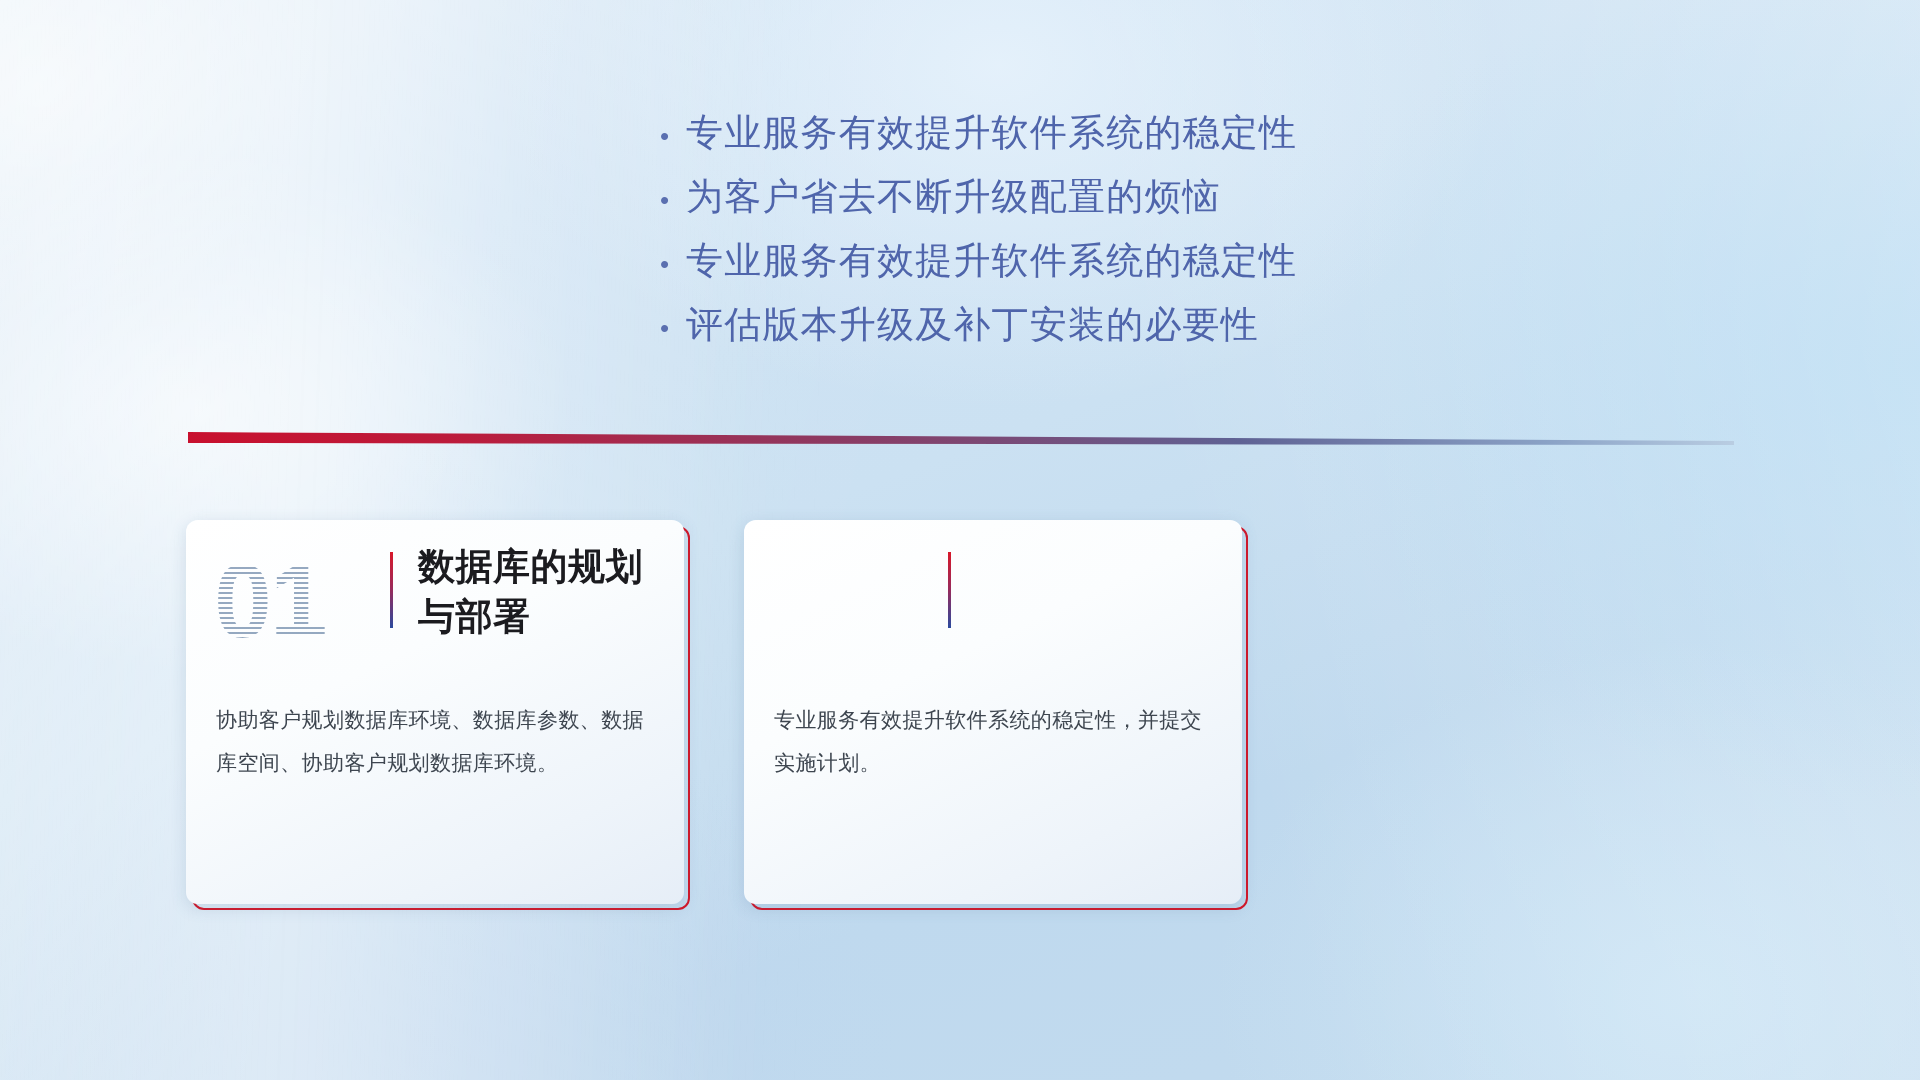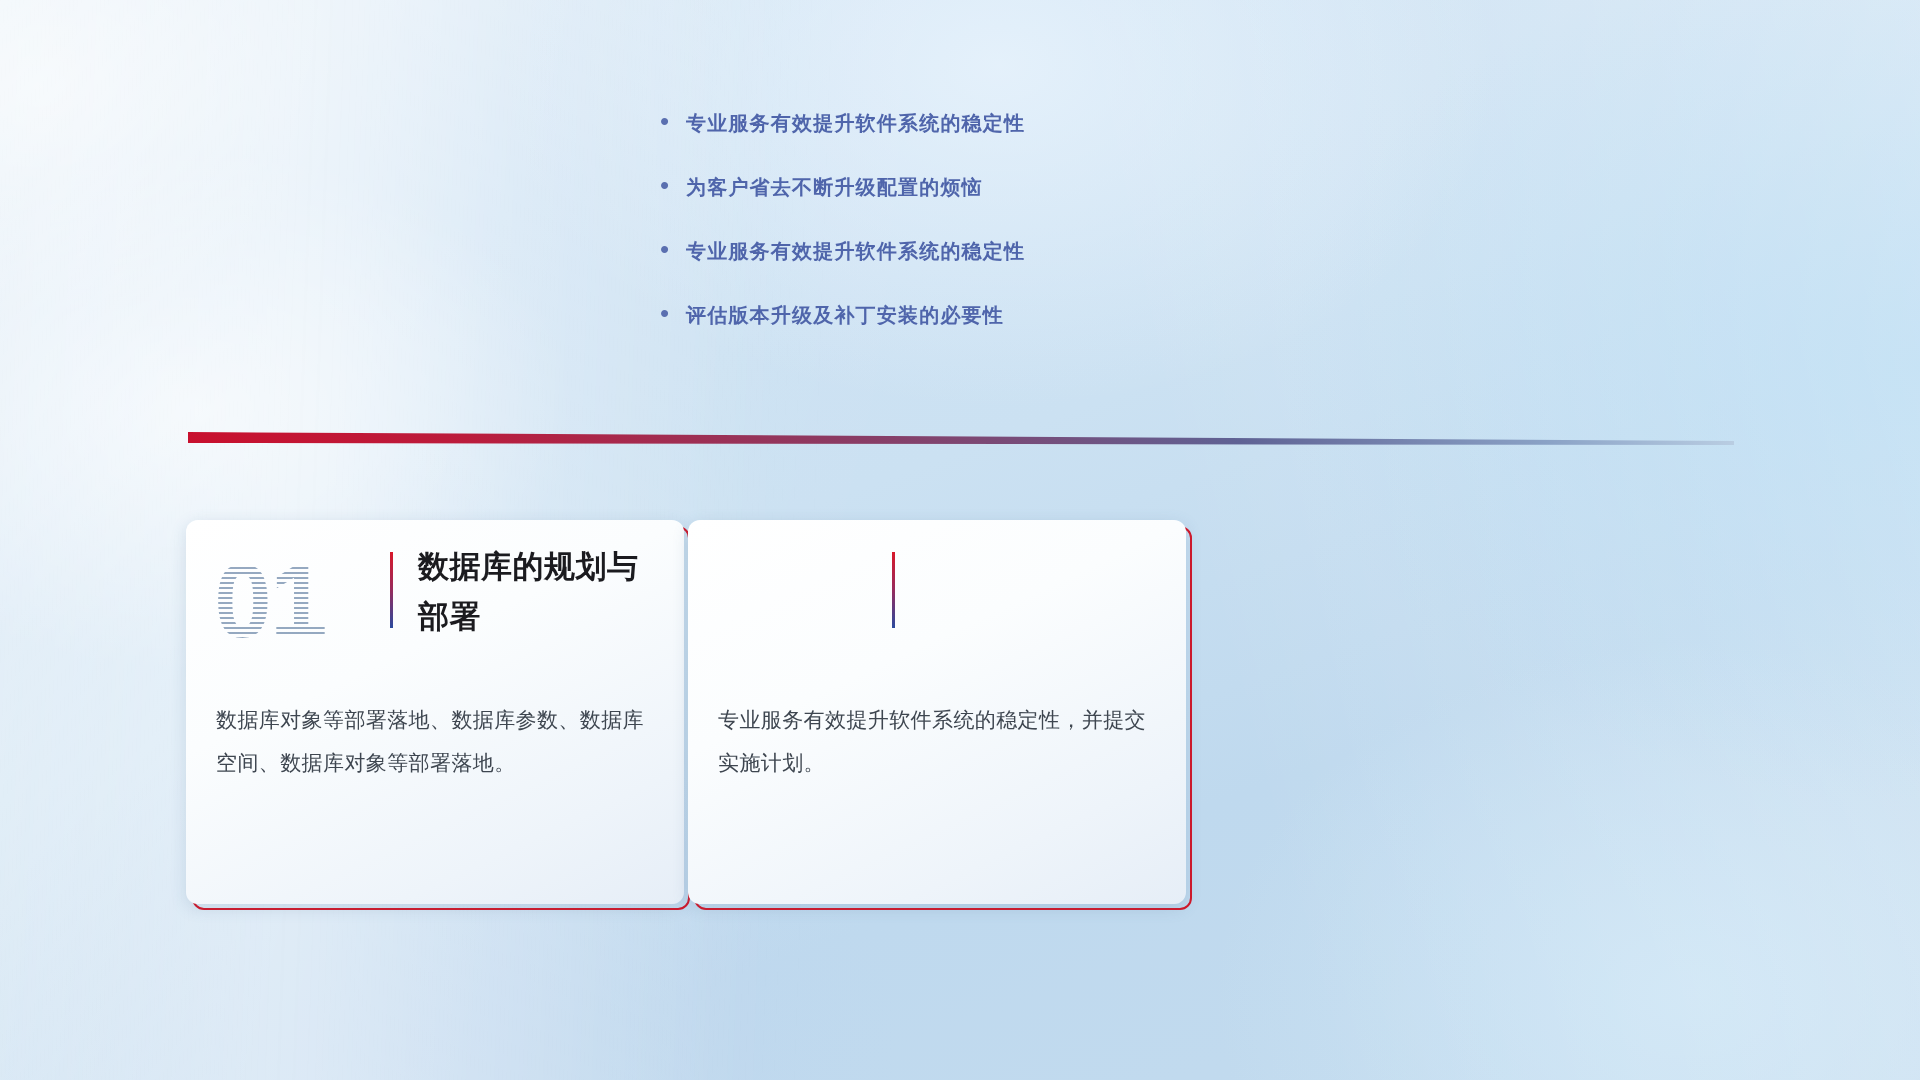--- a/index.html
+++ b/index.html
@@ -53,41 +53,42 @@
   }
   .bullet-dot {
     width:26px;
     flex:0 0 26px;
     color:#5a6fb0;
     font-size:26px;
     line-height:1;
     text-align:left;
   }
   .bullet-text {
-    font-size:20px;
+    font-size:37px;
     letter-spacing:1.2px;
     color:#4f65ab;
-    font-weight:700;
+    font-weight:400;
     white-space:nowrap;
   }
 
   
   #divider {
     position:absolute;
     left:188px; top:432px;
     width:1546px; height:13px;
   }
   #divider svg { display:block; width:100%; height:100%; }
 
   
   #cards {
     position:absolute;
     left:186px; top:520px;
     width:1620px; height:396px;
     display:flex;
+    gap:56px;
   }
   .card-wrap {
     position:relative;
     width:502px;
     height:388px;
   }
   .card-accent {
     position:absolute;
     left:6px; top:6px;
     width:498px; height:384px;
@@ -131,21 +132,21 @@
   .card-bar {
     position:absolute;
     left:204px; top:32px;
     width:3px; height:76px;
     background:linear-gradient(180deg, #d8182a 0%, #9a2a5a 48%, #2b4a9e 100%);
   }
   .card-title {
     position:absolute;
     left:232px; top:22px;
     width:250px;
-    font-size:31px;
+    font-size:37px;
     line-height:50px;
     font-weight:600;
     color:#1b1b1f;
     letter-spacing:0.5px;
   }
   .card-body {
     position:absolute;
     left:30px; top:178px;
     width:440px;
     font-size:21px;
@@ -205,21 +206,21 @@
   <div id="cards">
 
     <div class="card-wrap">
       <div class="card-accent"></div>
       <div class="card">
         <div class="card-head">
           <div class="card-num">01</div>
           <div class="card-bar"></div>
           <div class="card-title">数据库的规划与部署</div>
         </div>
-        <div class="card-body">数据库对象等部署落地、数据库参数、数据库空间、数据库对象等部署落地。</div>
+        <div class="card-body">协助客户规划数据库环境、数据库参数、数据库空间、协助客户规划数据库环境。</div>
       </div>
     </div>
 
 
     <div class="card-wrap">
       <div class="card-accent"></div>
       <div class="card">
         <div class="card-head">
           <div class="card-bar"></div>
         </div>

